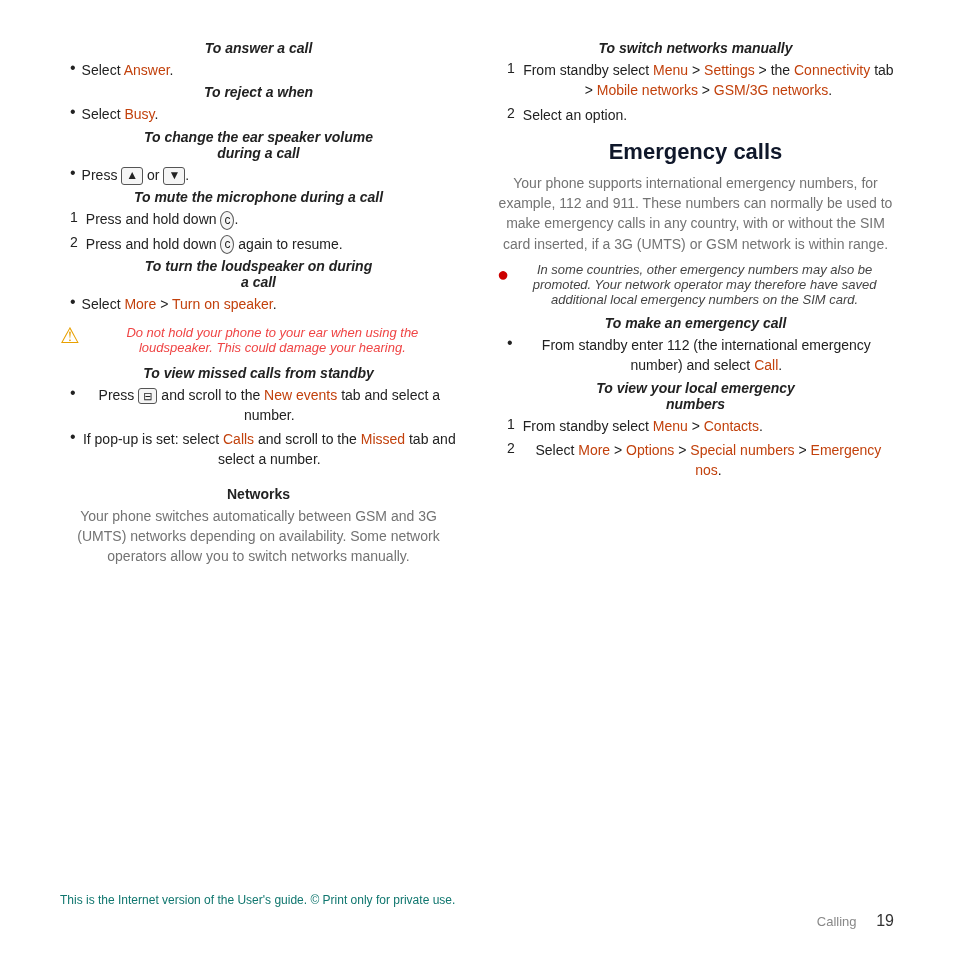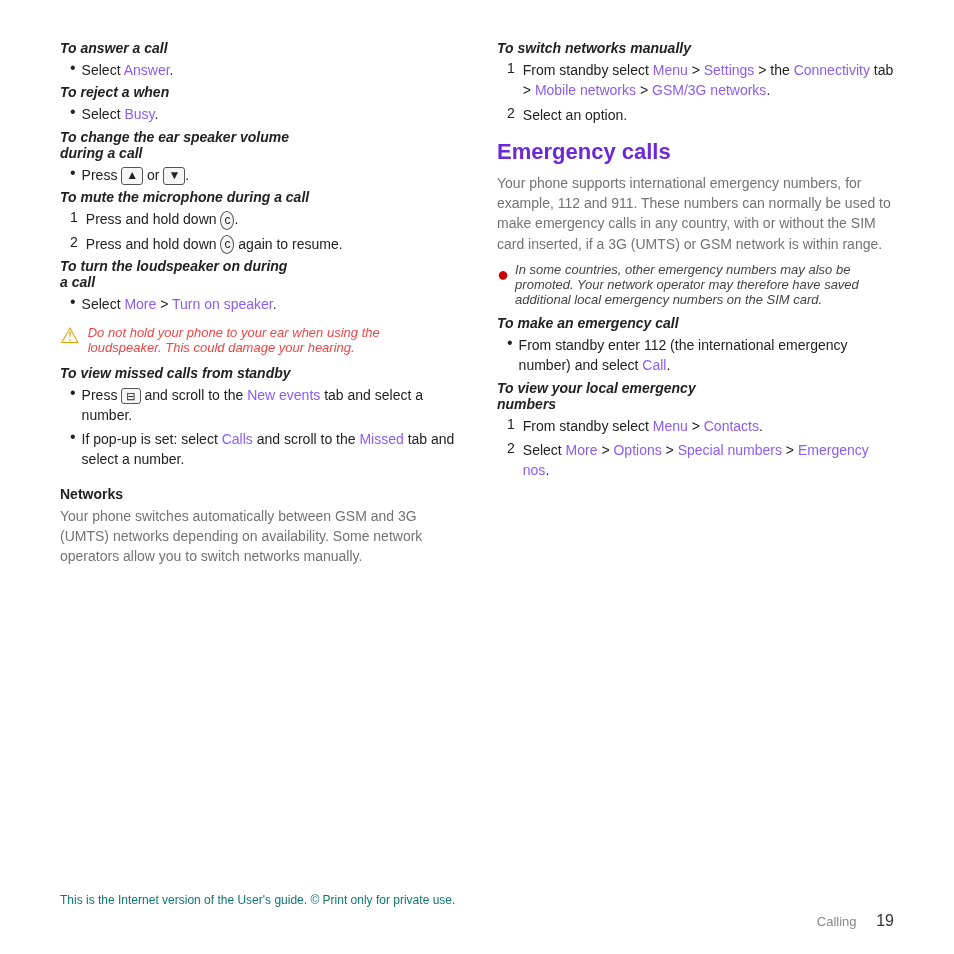--- a/index.html
+++ b/index.html
@@ -19,20 +19,21 @@
       flex: 1;
       padding: 40px 60px 20px 60px;
     }
     .columns {
       display: flex;
       gap: 40px;
       flex: 1;
     }
     .col {
       flex: 1;
+      text-align: center;
     }
     .section-title {
       font-style: italic;
       font-weight: bold;
       font-size: 14px;
       margin-bottom: 4px;
       margin-top: 14px;
     }
     .section-title:first-child {
       margin-top: 0;
@@ -56,21 +57,21 @@
       margin-bottom: 4px;
       padding-left: 10px;
     }
     .num {
       font-size: 14px;
       margin-right: 8px;
       flex-shrink: 0;
       font-weight: normal;
     }
     .link {
-      color: #8b5cf6;
+      color: #c2410c;
       text-decoration: none;
     }
     .inline-btn {
       display: inline-block;
       border: 1px solid #555;
       border-radius: 3px;
       padding: 0px 4px;
       font-size: 12px;
       font-family: Arial, sans-serif;
       background: #f5f5f5;
@@ -130,21 +131,21 @@
       margin-top: 16px;
       margin-bottom: 4px;
     }
     .body-text {
       font-size: 14px;
       color: #737373;
       margin-bottom: 6px;
       line-height: 1.45;
     }
     .emergency-heading {
-      color: #6d28d9;
+      color: #0f172a;
       font-size: 22px;
       font-weight: bold;
       margin-top: 14px;
       margin-bottom: 8px;
     }
     .footer {
       display: flex;
       justify-content: space-between;
       align-items: center;
       border-top: none;

